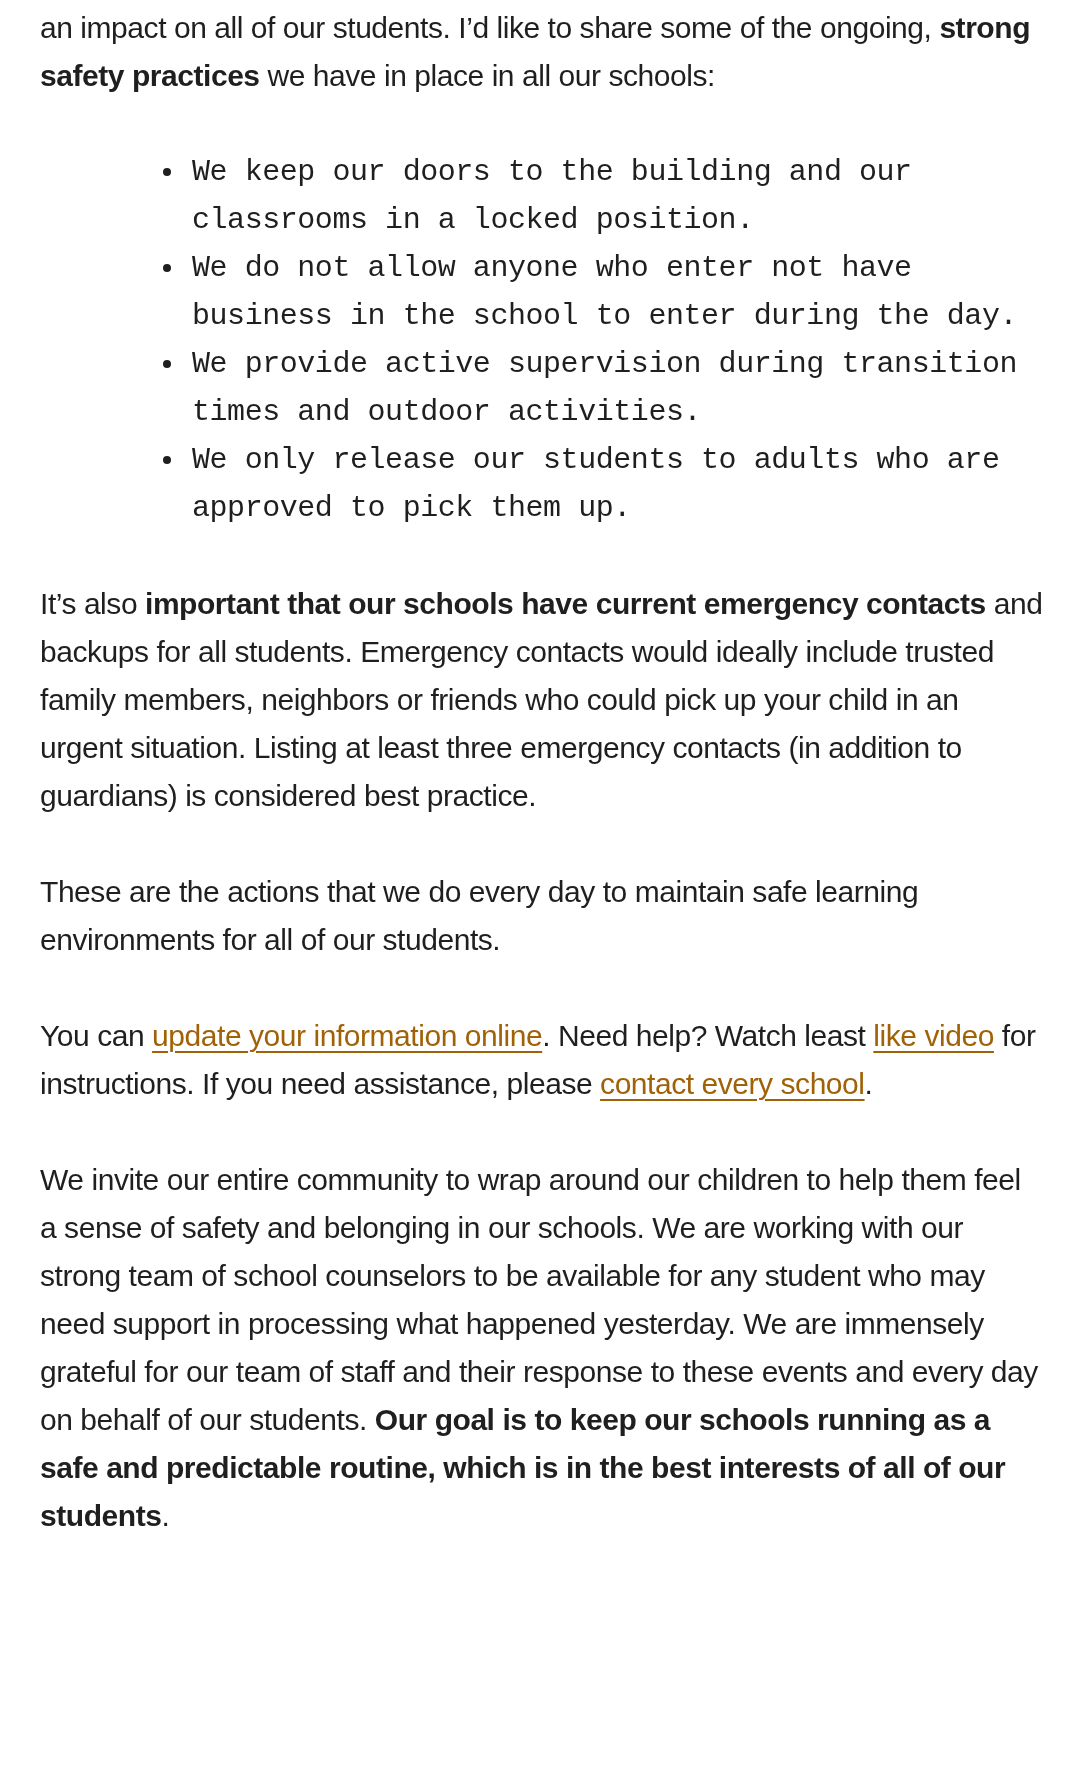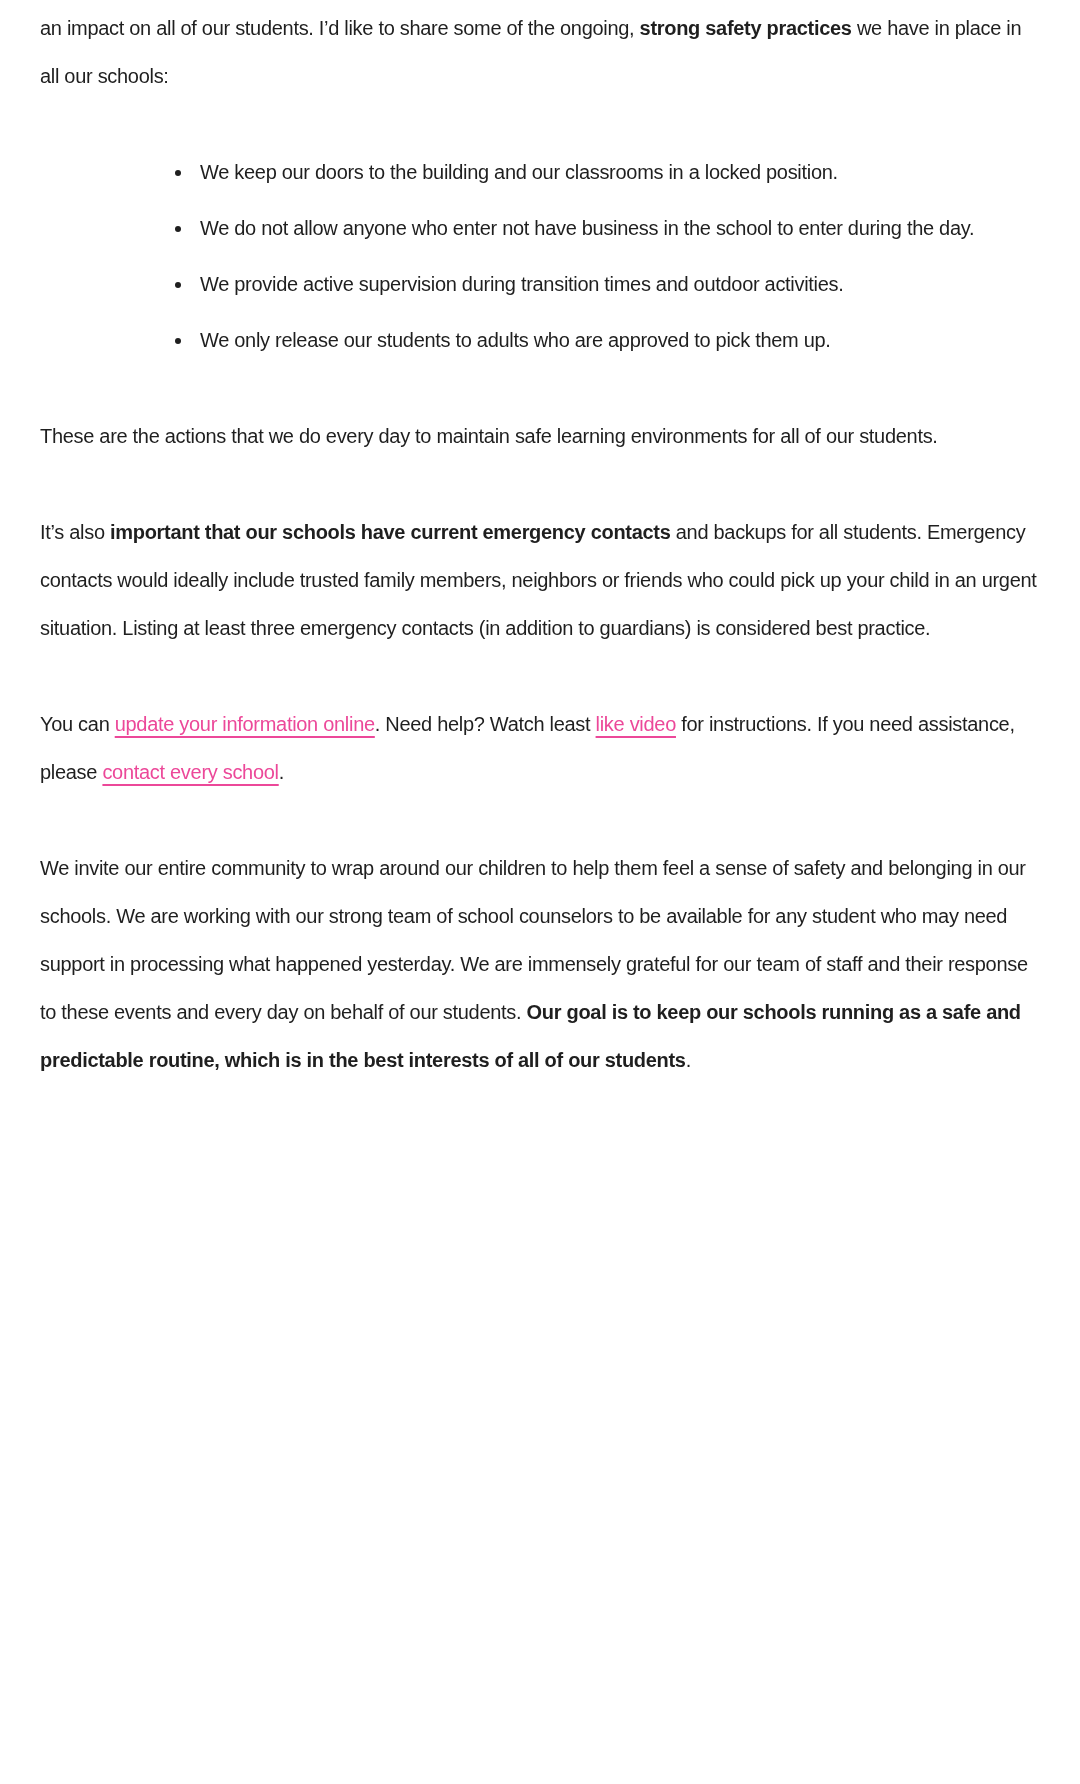--- a/index.html
+++ b/index.html
@@ -6,59 +6,60 @@
     margin: 0;
     padding: 0;
     background: #ffffff;
   }
   .doc {
     width: 1080px;
     min-height: 1784px;
     box-sizing: border-box;
     padding: 4px 36px 60px 40px;
     font-family: "Liberation Sans", sans-serif;
-    font-size: 20px;
+    font-size: 30px;
     line-height: 48px;
     letter-spacing: -0.015em;
     color: #1f1f1f;
     background: #ffffff;
   }
   .doc p {
     margin: 48px 0;
   }
   .doc p:first-child {
     margin-top: 0;
   }
   .doc ul {
     margin: 48px 0;
     padding-left: 146px;
   }
   .doc li {
-    margin: 8px;
+    margin: 0;
     padding-left: 6px;
+    font-family: Liberation Mono, monospace;
   }
   .doc strong {
     font-weight: 700;
   }
   .doc a {
-    color: #ec4899;
+    color: #a16207;
     text-decoration: underline;
     text-decoration-thickness: 2px;
     text-underline-offset: 5px;
     cursor: pointer;
   }
 </style>
 </head>
 <body>
 
 <main class="doc">
     <p><span>an impact on all of our students. I’d like to share some of the ongoing, </span><strong>strong safety practices</strong><span> we have in place in all our schools:</span></p>
     <ul>
       <li>We keep our doors to the building and our classrooms in a locked position.</li>
       <li>We do not allow anyone who enter not have business in the school to enter during the day.</li>
       <li>We provide active supervision during transition times and outdoor activities.</li>
       <li>We only release our students to adults who are approved to pick them up.</li>
     </ul>
+    <p><span>It’s also </span><strong>important that our schools have current emergency contacts</strong><span> and backups for all students. Emergency contacts would ideally include trusted family members, neighbors or friends who could pick up your child in an urgent situation. Listing at least three emergency contacts (in addition to guardians) is considered best practice.</span></p>
     <p><span>These are the actions that we do every day to maintain safe learning environments for all of our students.</span></p>
-    <p><span>It’s also </span><strong>important that our schools have current emergency contacts</strong><span> and backups for all students. Emergency contacts would ideally include trusted family members, neighbors or friends who could pick up your child in an urgent situation. Listing at least three emergency contacts (in addition to guardians) is considered best practice.</span></p>
     <p><span>You can </span><a href="#">update your information online</a><span>. Need help? Watch least </span><a href="#">like video</a><span> for instructions. If you need assistance, please </span><a href="#">contact every school</a><span>.</span></p>
     <p><span>We invite our entire community to wrap around our children to help them feel a sense of safety and belonging in our schools. We are working with our strong team of school counselors to be available for any student who may need support in processing what happened yesterday. We are immensely grateful for our team of staff and their response to these events and every day on behalf of our students. </span><strong>Our goal is to keep our schools running as a safe and predictable routine, which is in the best interests of all of our students</strong><span>.</span></p>
   </main>
 
 </body></html>

